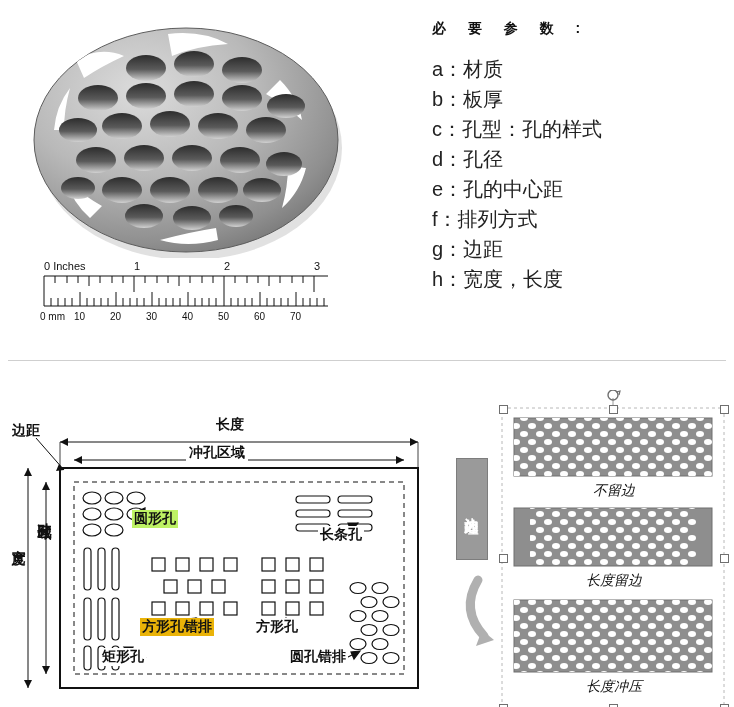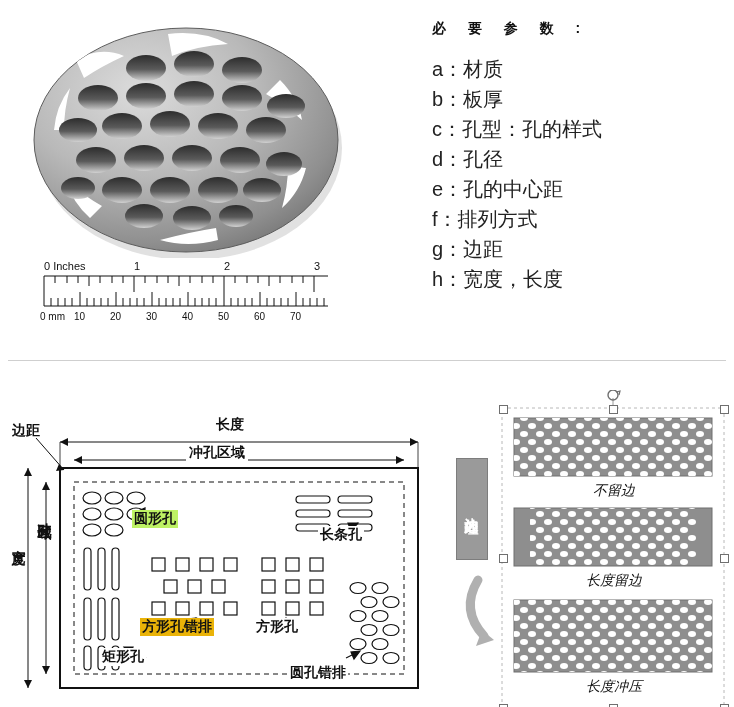--- a/index.html
+++ b/index.html
@@ -451,21 +451,21 @@
       <div class="lbl lbl-bold" style="left:210px; top:26px;">长度</div>
       <div class="lbl lbl-bold" style="left:180px; top:54px; background:#fff; padding:0 3px;">冲孔区域</div>
       <div class="lbl lbl-bold v-text" style="left:4px; top:148px;">宽度</div>
       <div class="lbl lbl-bold v-text" style="left:30px; top:122px;">冲孔区域</div>
 
       <div class="lbl lbl-bold" style="left:126px; top:112px; background:#bef264; padding:0 2px;margin-top:8px;">圆形孔</div>
       <div class="lbl lbl-bold" style="left:312px; top:136px; background:#fff; padding:0 2px;">长条孔</div>
       <div class="lbl lbl-bold" style="left:134px; top:228px; background:#eab308; padding:0 2px;">方形孔错排</div>
       <div class="lbl lbl-bold" style="left:248px; top:228px; background:#fff; padding:0 2px;">方形孔</div>
       <div class="lbl lbl-bold" style="left:94px; top:258px; background:#fff; padding:0 2px;">矩形孔</div>
-      <div class="lbl lbl-bold" style="left:282px; top:258px; background:#fff; padding:0 2px;margin-top:16px;">圆孔错排</div>
+      <div class="lbl lbl-bold" style="left:282px; top:258px; background:#fff; padding:0 2px;">圆孔错排</div>
     </div>
 
     <div class="diagram-right">
 
       <div class="edge-tab">
         <span class="v-text">边的处理</span>
       </div>
 
       <svg width="286" height="337" viewBox="0 0 286 337" xmlns="http://www.w3.org/2000/svg" style="position:absolute;left:0;top:0;">
         <defs>

